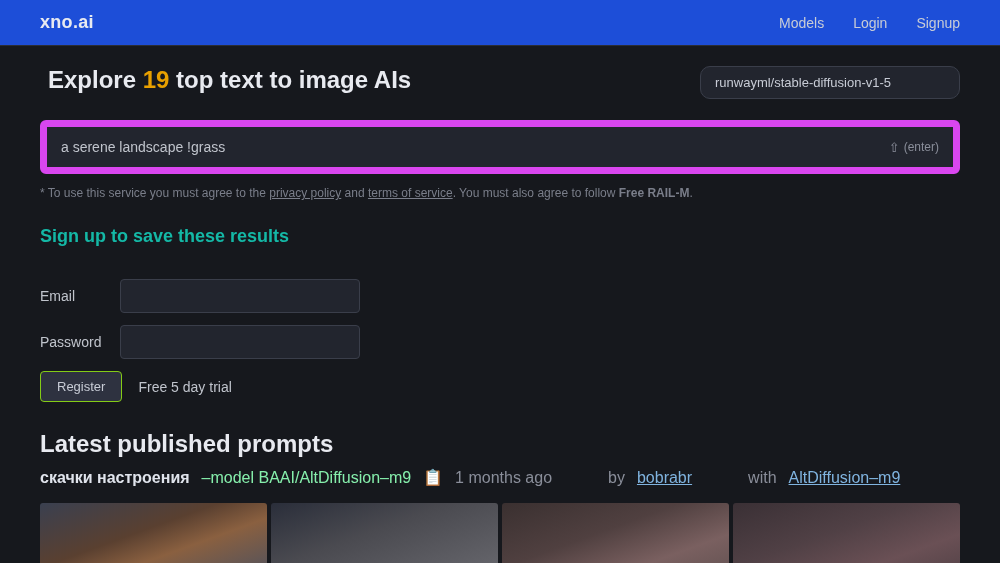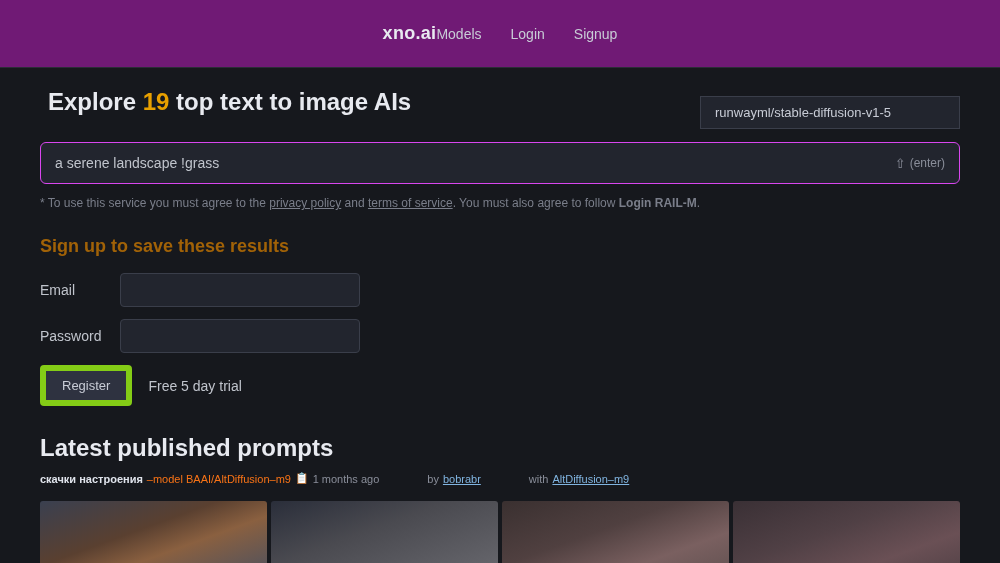--- a/index.html
+++ b/index.html
@@ -15,23 +15,23 @@
       font-size: 14px;
       width: 1000px;
       min-height: 563px;
       overflow-x: hidden;
     }
 
     
     nav {
       display: flex;
       align-items: center;
-      justify-content: center;
-      padding: 23px 40px;
-      background-color: #701a75;
+      justify-content: space-between;
+      padding: 12px 40px;
+      background-color: #1d4ed8;
     }
 
     .nav-logo {
       font-size: 18px;
       font-weight: 600;
       color: #e8eaf0;
       letter-spacing: 0.3px;
     }
 
     .nav-links {
@@ -61,34 +61,33 @@
       margin-left: 8px;
     }
 
     .explore-heading .number {
       color: #e8a000;
     }
 
     .model-selector {
       background-color: #22252e;
       border: 1px solid #3a3e4a;
-      border-radius: 0;
+      border-radius: 10px;
       padding: 8px 14px;
       color: #c8ccd6;
       font-size: 13px;
       cursor: pointer;
       width: 260px;
       text-align: left;
-      margin-top: 8px;
     }
 
     
     .prompt-container {
       background-color: #22252e;
-      border: 1px solid #d946ef;
+      border: 7px solid #d946ef;
       border-radius: 6px;
       padding: 12px 14px;
       display: flex;
       align-items: center;
       justify-content: space-between;
       margin-bottom: 10px;
     }
 
     .prompt-text {
       color: #c0c4cc;
@@ -124,22 +123,22 @@
 
     .terms-bold {
       font-weight: 700;
       color: #7a7e8a;
     }
 
     
     .signup-heading {
       font-size: 18px;
       font-weight: 600;
-      color: #a16207;
-      margin-bottom: 16px;
+      color: #14b8a6;
+      margin-bottom: 32px;
     }
 
     .form-row {
       display: flex;
       align-items: center;
       margin-bottom: 12px;
     }
 
     .form-label {
       width: 80px;
@@ -162,21 +161,21 @@
     
     .register-row {
       display: flex;
       align-items: center;
       gap: 16px;
       margin-top: 8px;
     }
 
     .register-btn {
       background-color: #2e3240;
-      border: 6px solid #84cc16;
+      border: 1px solid #84cc16;
       border-radius: 4px;
       padding: 7px 16px;
       color: #c8ccd6;
       font-size: 13px;
       cursor: pointer;
     }
 
     .free-trial-text {
       color: #c0c4cc;
       font-size: 14px;
@@ -185,36 +184,36 @@
     
     .latest-heading {
       font-size: 24px;
       font-weight: 600;
       color: #e8eaf0;
       margin-top: 28px;
       margin-bottom: 10px;
     }
 
     .prompt-meta {
-      font-size: 11px;
+      font-size: 16px;
       color: #c0c4cc;
       margin-bottom: 16px;
       display: flex;
       align-items: center;
       flex-wrap: wrap;
-      gap: 4px;
+      gap: 12px;
     }
 
     .prompt-title {
       font-weight: 600;
       color: #e0e4ec;
     }
 
     .prompt-model {
-      color: #f97316;
+      color: #86efac;
     }
 
     .prompt-time {
       color: #8a8e9a;
     }
 
     .prompt-user-link {
       color: #80b4e0;
       text-decoration: underline;
       cursor: pointer;
@@ -319,21 +318,21 @@
     <div class="prompt-container">
       <span class="prompt-text">a serene landscape !grass</span>
       <span class="enter-hint">
         <span class="enter-arrow">⇧</span>
         <span>(enter)</span>
       </span>
     </div>
   </div>
 
   <p class="terms-text">
-    <span>* To use this service you must agree to the </span><a class="terms-link">privacy policy</a><span> and </span><a class="terms-link">terms of service</a><span>. You must also agree to follow </span><strong class="terms-bold">Login RAIL-M</strong><span>.</span>
+    <span>* To use this service you must agree to the </span><a class="terms-link">privacy policy</a><span> and </span><a class="terms-link">terms of service</a><span>. You must also agree to follow </span><strong class="terms-bold">Free RAIL-M</strong><span>.</span>
   </p>
 
   <h2 class="signup-heading">Sign up to save these results</h2>
 
   <div class="form-row">
     <label class="form-label">Email</label>
     <input class="form-input" type="email" style="">
   </div>
 
   <div class="form-row">

